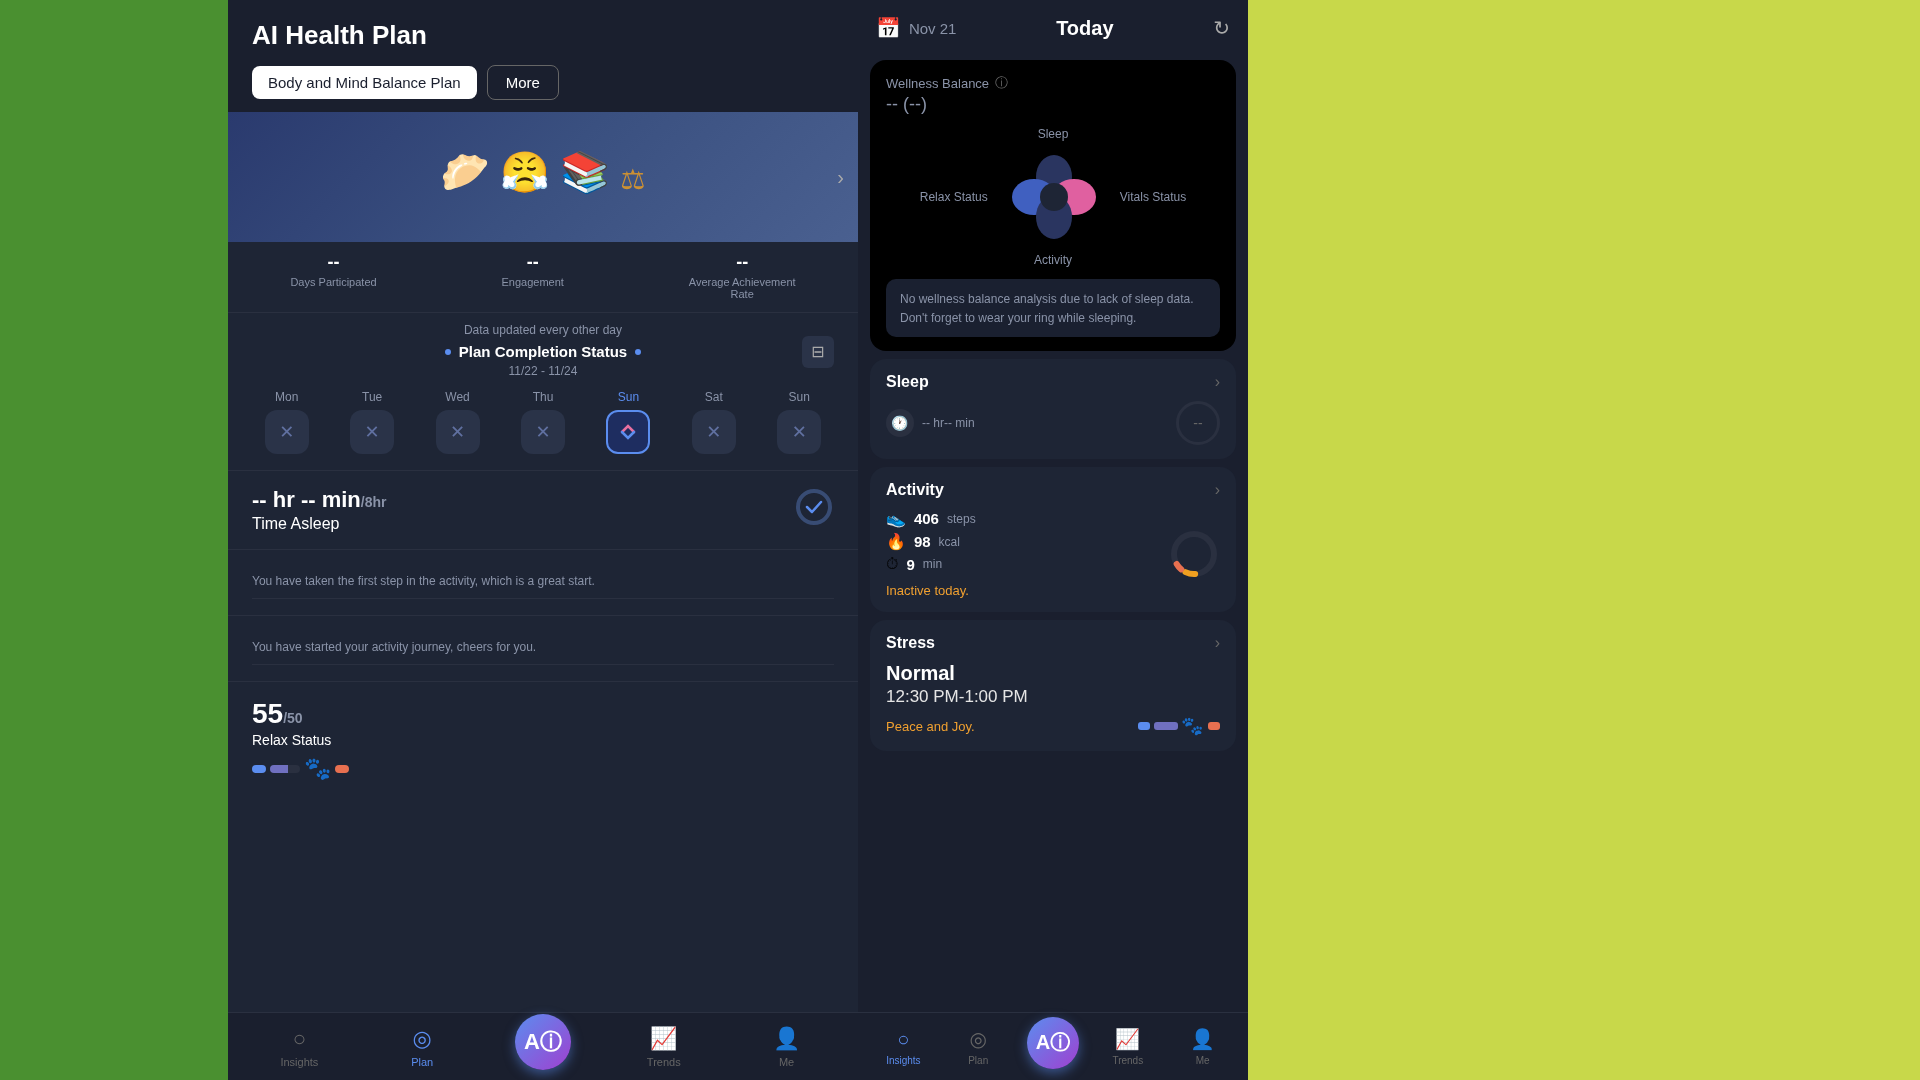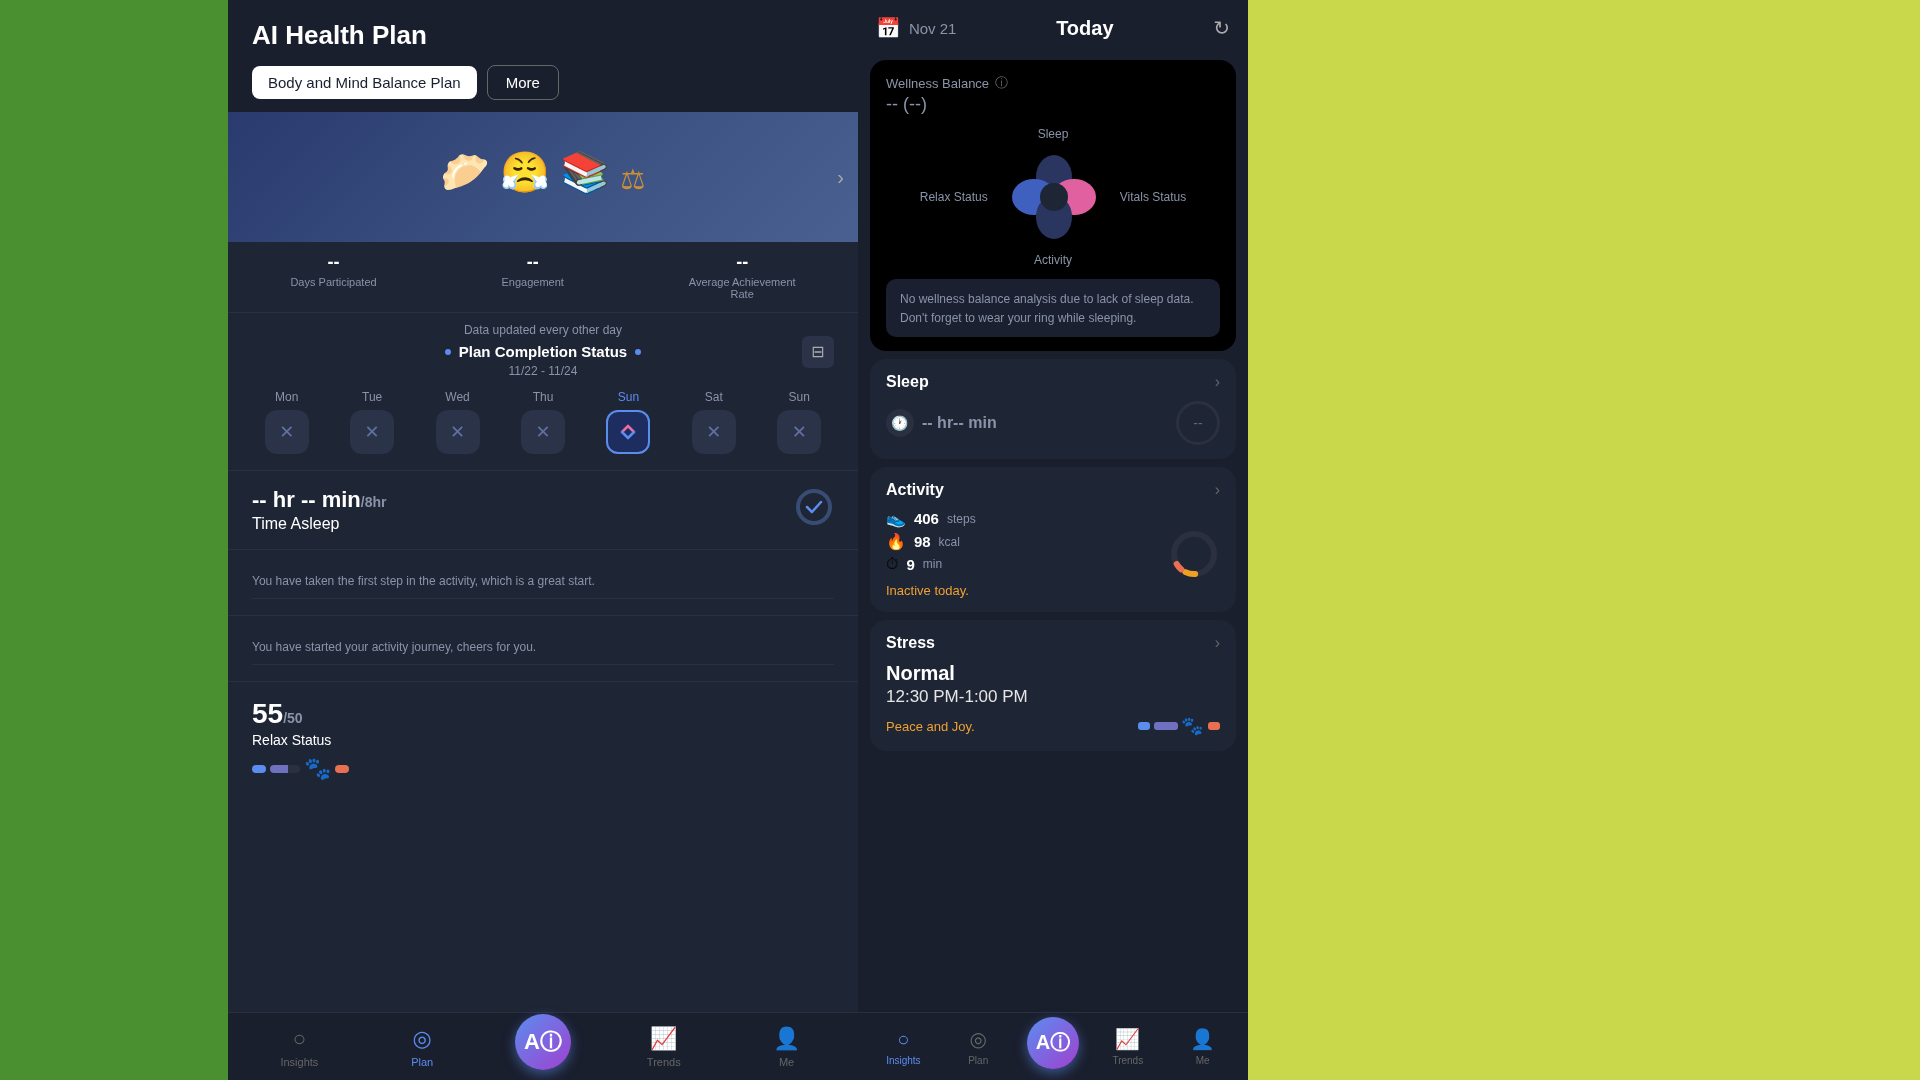--- a/index.html
+++ b/index.html
@@ -475,22 +475,21 @@
       height: 28px;
       border-radius: 50%;
       background: #2a3040;
       display: flex;
       align-items: center;
       justify-content: center;
       font-size: 14px;
     }
     .sleep-time {
       color: #8a93a8;
-      font-size: 16px;
-      font-weight: bold;
+      font-size: 12px;
     }
     .sleep-circle {
       margin-left: auto;
       width: 44px;
       height: 44px;
       border-radius: 50%;
       border: 3px solid #2a3040;
       display: flex;
       align-items: center;
       justify-content: center;

